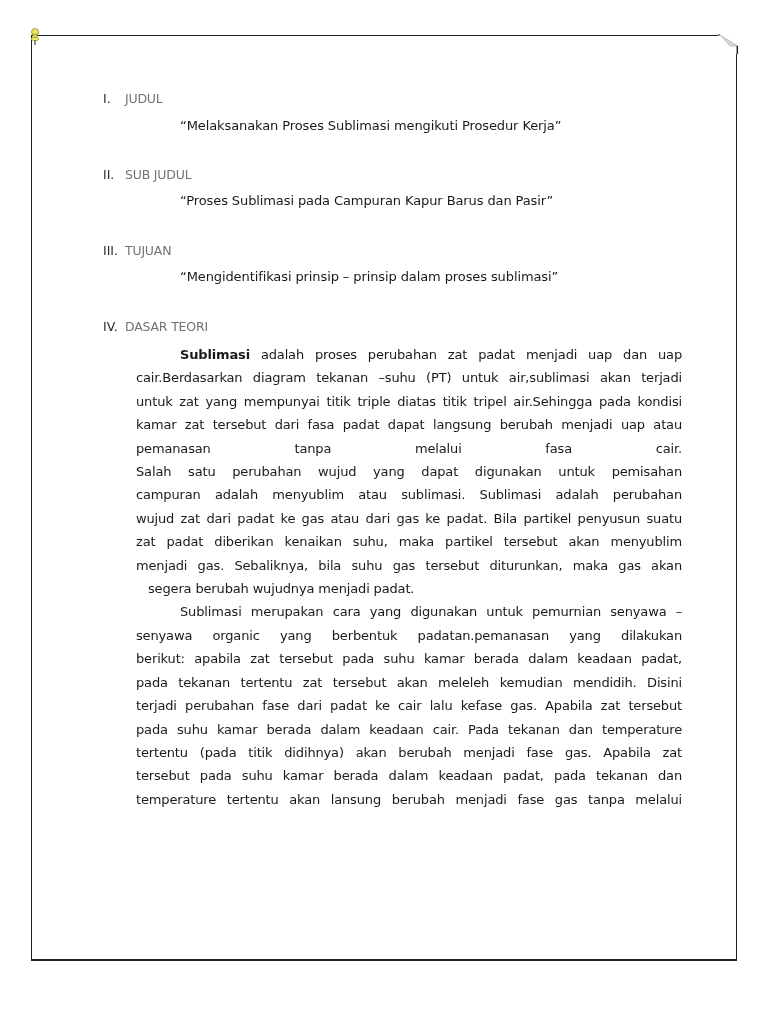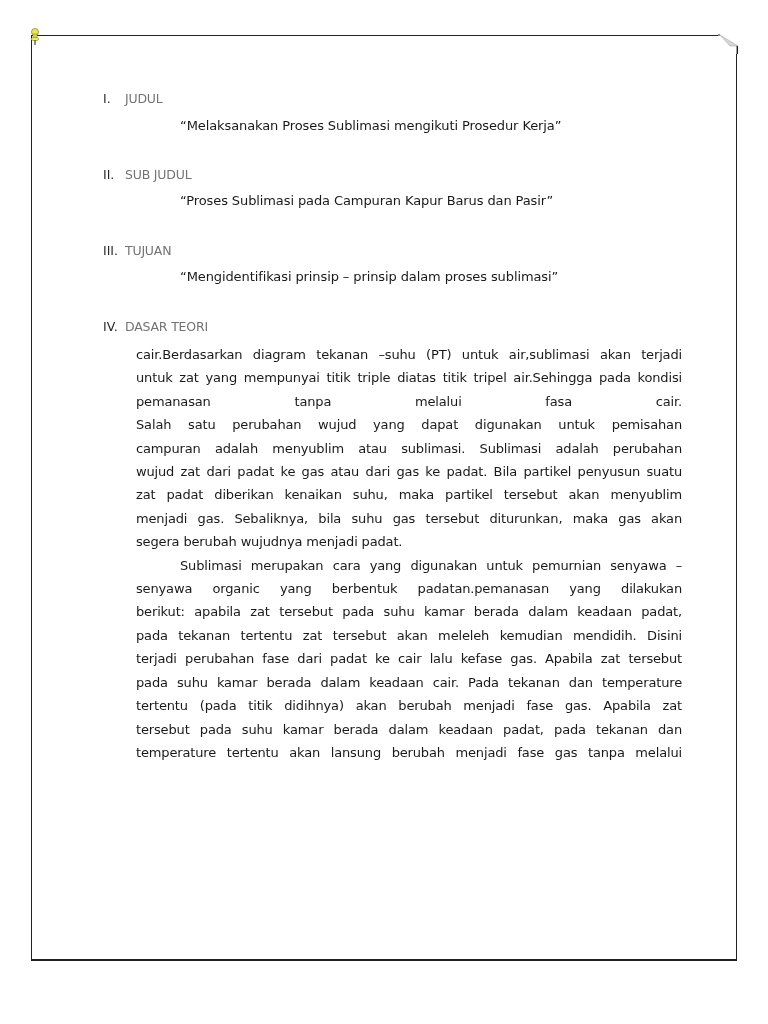--- a/index.html
+++ b/index.html
@@ -77,20 +77,21 @@
       letter-spacing: -0.15px;
     }
     .line {
       display: block;
       text-align: justify;
       text-align-last: justify;
       white-space: nowrap;
     }
     .line.last {
       text-align-last: left;
+      margin-left: 12px;
     }
     .line.indent { padding-left: 44px; }
     .bold { font-weight: bold; }
   </style>
 </head>
 <body>
 
 <div class="page-frame"></div>
 
 <svg class="pin-icon" viewBox="0 0 10 18">
@@ -124,22 +125,24 @@
   <span class="sec-title" style="top:243px">TUJUAN</span>
   <span class="sec-sub" style="top:269px">“Mengidentifikasi prinsip – prinsip dalam proses sublimasi”</span>
 </div>
 
 <div>
   <span class="sec-num" style="top:319px">IV.</span>
   <span class="sec-title" style="top:319px">DASAR TEORI</span>
 </div>
 
 <div class="body-text">
+  <span class="line indent"><span class="bold">Sublimasi</span><span> adalah proses perubahan zat padat menjadi uap dan uap</span></span>
   <span class="line">cair.Berdasarkan diagram tekanan –suhu (PT) untuk air,sublimasi akan terjadi</span>
   <span class="line">untuk zat yang mempunyai titik triple diatas titik tripel air.Sehingga pada kondisi</span>
+  <span class="line">kamar zat tersebut dari fasa padat dapat langsung berubah menjadi uap atau</span>
   <span class="line">pemanasan tanpa melalui fasa cair.</span>
   <span class="line">Salah satu perubahan wujud yang dapat digunakan untuk pemisahan</span>
   <span class="line">campuran adalah menyublim atau sublimasi. Sublimasi adalah perubahan</span>
   <span class="line">wujud zat dari padat ke gas atau dari gas ke padat. Bila partikel penyusun suatu</span>
   <span class="line">zat padat diberikan kenaikan suhu, maka partikel tersebut akan menyublim</span>
   <span class="line">menjadi gas. Sebaliknya, bila suhu gas tersebut diturunkan, maka gas akan</span>
   <span class="line last">segera berubah wujudnya menjadi padat.</span>
   <span class="line indent">Sublimasi merupakan cara yang digunakan untuk pemurnian senyawa –</span>
   <span class="line">senyawa organic yang berbentuk padatan.pemanasan yang dilakukan</span>
   <span class="line">berikut: apabila zat tersebut pada suhu kamar berada dalam keadaan padat,</span>

